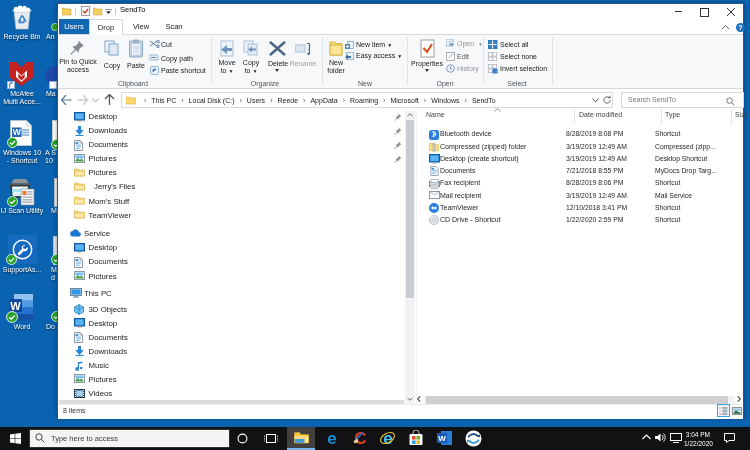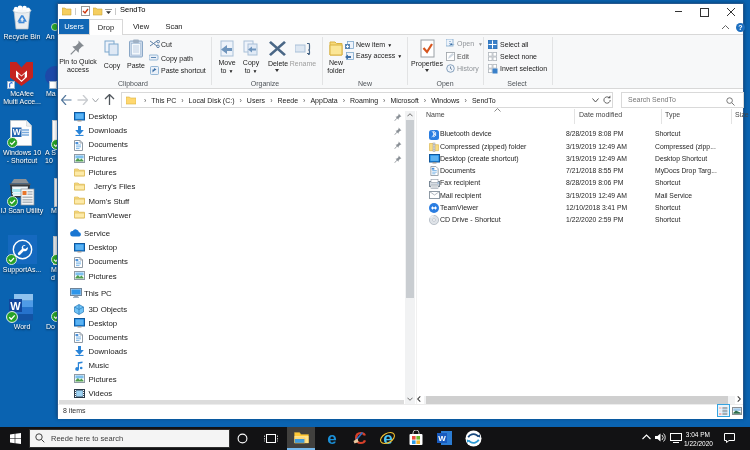--- a/index.html
+++ b/index.html
@@ -653,21 +653,21 @@
         <path d="M5.3.7L11 0v5.2H5.3z"></path>
         <path d="M0 5.8h4.7v4.4L0 9.5z"></path>
         <path d="M5.3 5.8H11V11l-5.7-.7z"></path>
       </g>
     </svg>
 <div class="abs" style="left:29px;top:429px;width:201px;height:19px;background:#f4f4f4;border:1px solid #303030;box-sizing:border-box;"></div>
 <svg class="abs" style="left:35px;top:433px" width="10" height="10" viewBox="0 0 10 10">
       <circle cx="4" cy="4" r="3.2" stroke="#444" fill="none" stroke-width="1"></circle>
       <path d="M6.4 6.4L9.3 9.3" stroke="#444" stroke-width="1"></path>
     </svg>
-<div class="abs" style="left:51px;top:433.5px;font-size:7.5px;color:#3c3c3c;white-space:nowrap;">Reede here to search</div>
+<div class="abs" style="left:51px;top:433.5px;font-size:7.5px;color:#3c3c3c;white-space:nowrap;">Type here to access</div>
 <svg class="abs" style="left:237px;top:433px" width="11" height="11" viewBox="0 0 11 11">
       <circle cx="5.5" cy="5.5" r="4.4" stroke="#fff" fill="none" stroke-width="1.1"></circle>
     </svg>
 <svg class="abs" style="left:264px;top:433px" width="14" height="11" viewBox="0 0 14 11">
       <rect x="2.5" y="1.5" width="9" height="8" fill="none" stroke="#fff" stroke-width="1"></rect>
       <path d="M0 2.5v6M14 2.5v6" stroke="#fff" stroke-width="1.4" stroke-dasharray="1.5 1"></path>
     </svg>
 <div class="abs" style="left:287px;top:427px;width:28px;height:23px;background:#41403e;border-bottom:2px solid #76b9ed;box-sizing:border-box;"></div>
 <svg class="abs" style="left:294px;top:431px" width="15" height="13" viewBox="0 0 15 13">
       <path d="M.5 1.5h5l1.5 2h7.5V12H.5z" fill="#ffc836" stroke="#caa43d" stroke-width=".5"></path>

